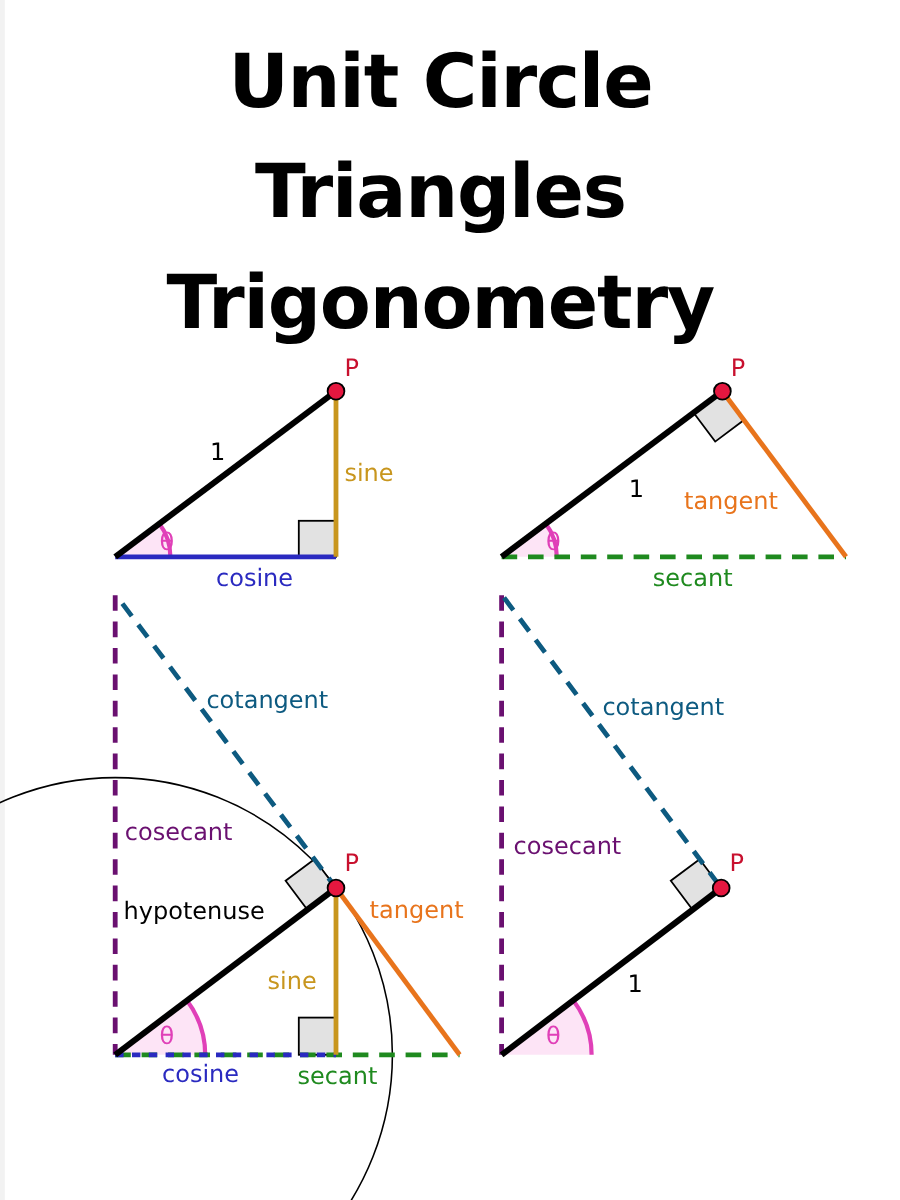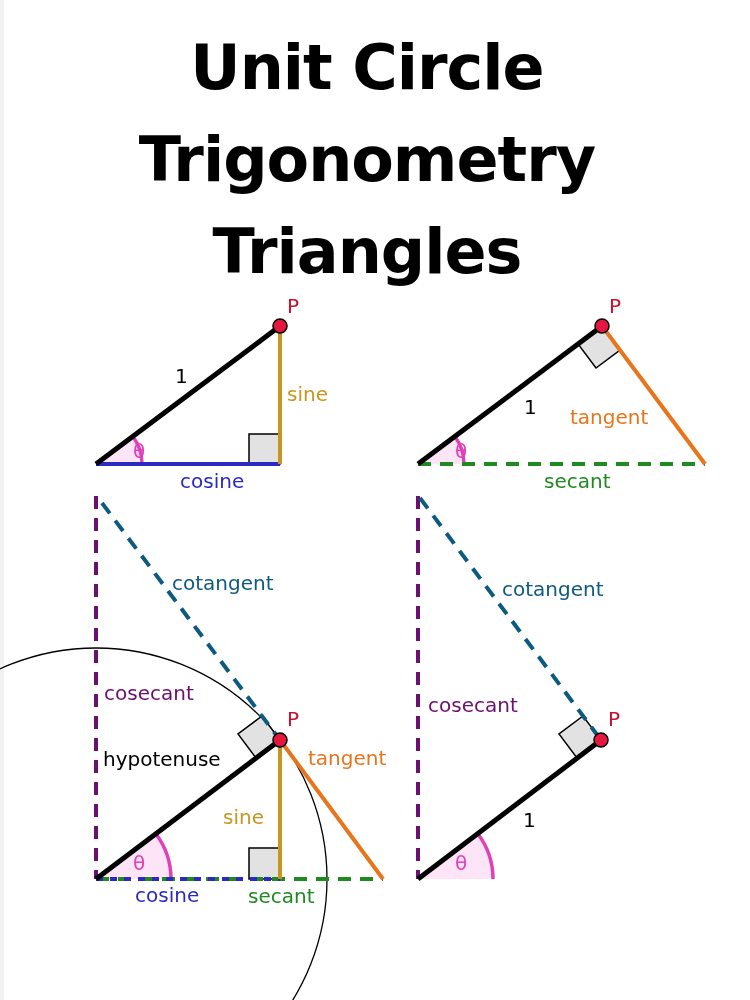--- a/index.html
+++ b/index.html
@@ -10,22 +10,22 @@
   svg { position: absolute; left: 0; top: 0; }
   svg text { font-family: "DejaVu Sans", sans-serif; font-size: 20px; }
 </style>
 </head>
 <body>
 
 <div class="edge"></div>
 
 <div class="title">
   <div>Unit Circle</div>
+  <div>Triangles</div>
   <div>Trigonometry</div>
-  <div>Triangles</div>
 </div>
 
 <svg width="750" height="1000" viewBox="0 0 750 1000">
 
   <g>
     <path d="M96,464 L142,464 A46,46 0 0 0 132.7,436.3 Z" fill="#fde4f6"></path>
     <path d="M142,464 A46,46 0 0 0 132.7,436.3" fill="none" stroke="#e040b8" stroke-width="3.5"></path>
     <rect x="249" y="434" width="31" height="30" fill="#e2e2e2" stroke="#000" stroke-width="1.5"></rect>
     <line x1="96" y1="464" x2="280" y2="464" stroke="#2a2ac0" stroke-width="4"></line>
     <line x1="280" y1="464" x2="280" y2="326" stroke="#c8961e" stroke-width="4"></line>

